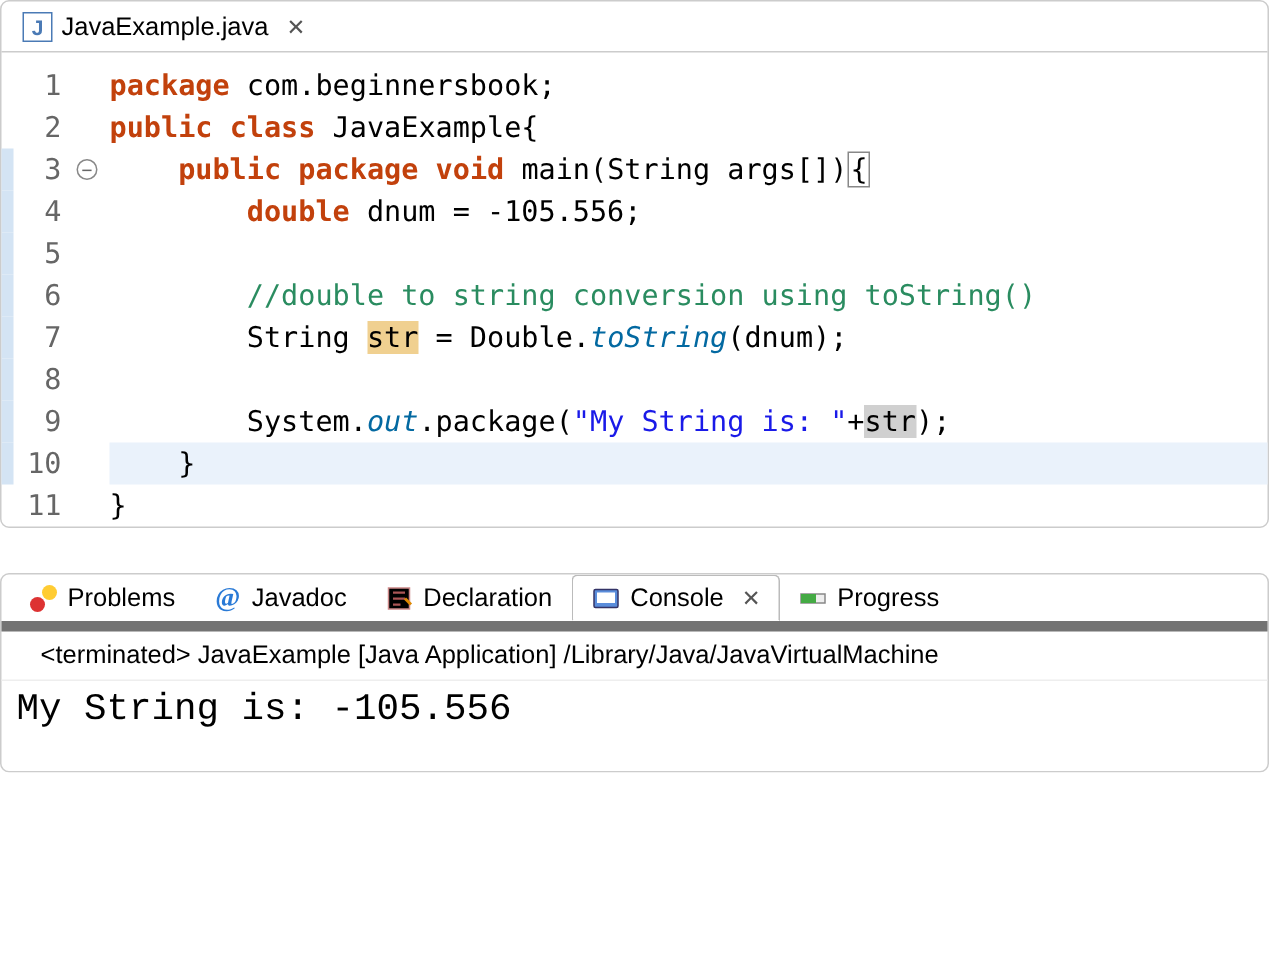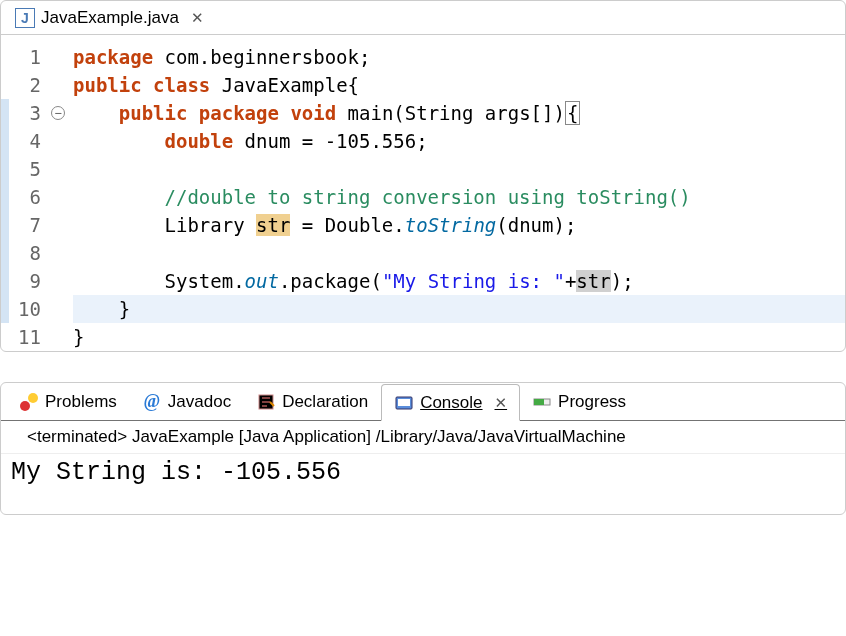--- a/index.html
+++ b/index.html
@@ -103,43 +103,42 @@
     .line-bg-active { background: #eaf2fb; }
     .brace-box { border: 1px solid #888; padding: 0 1px; }
 
     .bottom-panel {
       border: 1px solid #ccc;
       border-radius: 6px;
       margin-top: 30px;
     }
     .bottom-tabs {
       display: flex;
-      align-items: flex-end;
+      align-items: flex-start;
       height: 38px;
-      border-bottom: 1px solid #737373;
+      border-bottom: 7px solid #737373;
       padding-left: 6px;
       gap: 0;
     }
     .bt-tab {
       display: flex;
       align-items: center;
       gap: 6px;
       padding: 4px 12px;
       font-family: Arial, sans-serif;
       font-size: 17px;
       border-right: 1px solid transparent;
       height: 100%;
     }
     .bt-tab.active {
       background: #fff;
       border: 1px solid #bbb;
       border-bottom: 1px solid #fff;
       border-radius: 4px 4px 0 0;
       margin-bottom: -1px;
-      text-decoration: underline;
     }
     .ticon { width: 20px; height: 20px; display:flex; align-items:center; justify-content:center; }
     .console-head {
       font-family: Arial, sans-serif;
       font-size: 17px;
       padding: 6px 26px;
       border-bottom: 1px solid #eee;
     }
     .console-body {
       font-family: Liberation Mono, monospace;
@@ -205,21 +204,21 @@
       <div class="fold-cell"></div>
     </div>
 
     <div class="code-lines">
       <div class="cl"><span class="kw">package</span><span> com.beginnersbook;</span></div>
       <div class="cl"><span class="kw">public</span> <span class="kw">class</span><span> JavaExample{</span></div>
       <div class="cl"><span>    </span><span class="kw">public</span> <span class="kw">package</span> <span class="kw">void</span><span> main(String args[])</span><span class="brace-box">{</span></div>
       <div class="cl"><span>        </span><span class="kw">double</span><span> dnum = -105.556;</span></div>
       <div class="cl"></div>
       <div class="cl"><span>        </span><span class="com">//double to string conversion using toString()</span></div>
-      <div class="cl"><span>        </span><span>Library </span><span class="hlw">str</span><span> = Double.</span><span class="fld">toString</span><span>(dnum);</span></div>
+      <div class="cl"><span>        </span><span>String </span><span class="hlw">str</span><span> = Double.</span><span class="fld">toString</span><span>(dnum);</span></div>
       <div class="cl"></div>
       <div class="cl"><span>        </span><span>System.</span><span class="fld">out</span><span>.package(</span><span class="str">"My String is: "</span><span>+</span><span class="hlg">str</span><span>);</span></div>
       <div class="cl line-bg-active"><span>    }</span></div>
       <div class="cl"><span>}</span></div>
     </div>
   </div>
 </div>
 
 <div class="bottom-panel">
   <div class="bottom-tabs">

